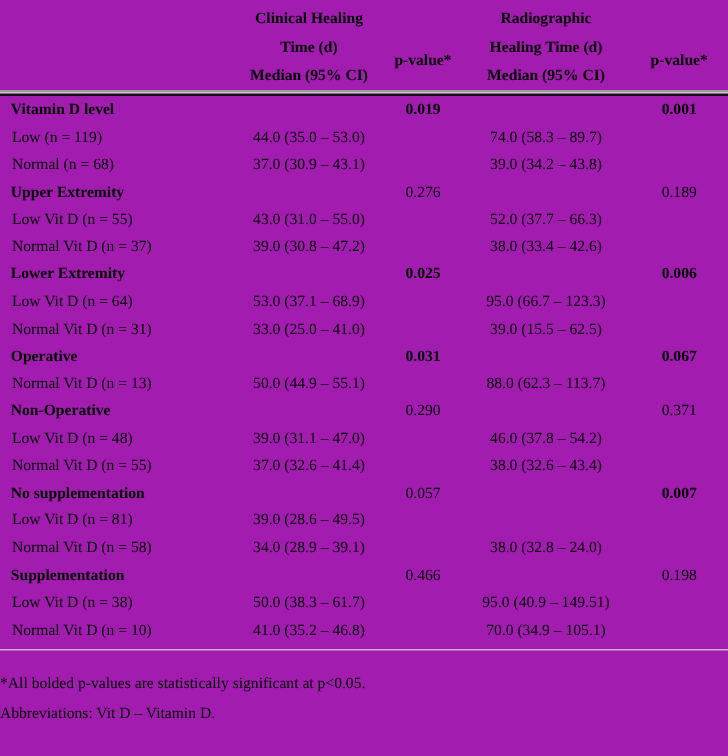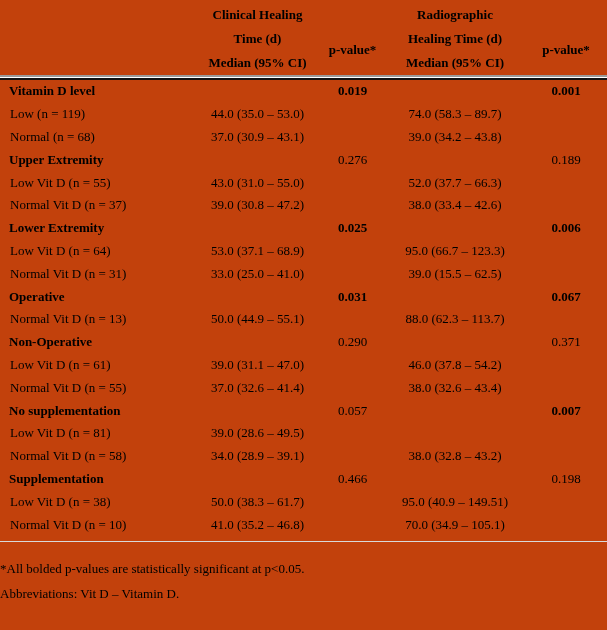--- a/index.html
+++ b/index.html
@@ -1,18 +1,18 @@
 <!DOCTYPE html>
 <html><head>
 <meta charset="utf-8">
 <style>
   * { margin:0; padding:0; box-sizing:border-box; }
   html,body { background:#ffffff; }
   .page {
-    width:607px; height:630px; background:#c2410c; overflow:hidden;
+    width:607px; height:630px; background:#a21caf; overflow:hidden;
     font-family:"Liberation Serif", serif; font-size:13px; color:#000;
     position:relative;
   }
   .grid-row { display:grid; grid-template-columns:195px 125px 65px 140px 82px; }
   
   .thead { padding-top:3px; }
   .hline { line-height:24px; text-align:center; font-weight:bold; }
   .hcol { display:flex; flex-direction:column; justify-content:flex-start; }
   .pv-head { display:flex; align-items:flex-end; justify-content:center; font-weight:bold; padding-bottom:17px; }
   .rule-top { height:2px; background:#9a9a9a; }
@@ -147,21 +147,21 @@
 
   <div class="trow grid-row group">
     <div class="cell label">Non-Operative</div>
     <div class="cell c"></div>
     <div class="cell c">0.290</div>
     <div class="cell c"></div>
     <div class="cell c">0.371</div>
   </div>
 
   <div class="trow grid-row">
-    <div class="cell label">Low Vit D (n = 61)</div>
+    <div class="cell label">Low Vit D (n = 48)</div>
     <div class="cell c">39.0 (31.1 – 47.0)</div>
     <div class="cell c"></div>
     <div class="cell c">46.0 (37.8 – 54.2)</div>
     <div class="cell c"></div>
   </div>
 
   <div class="trow grid-row">
     <div class="cell label">Normal Vit D (n = 55)</div>
     <div class="cell c">37.0 (32.6 – 41.4)</div>
     <div class="cell c"></div>
@@ -181,21 +181,21 @@
     <div class="cell label">Low Vit D (n = 81)</div>
     <div class="cell c">39.0 (28.6 – 49.5)</div>
     <div class="cell c"></div>
     <div class="cell c"></div>
   </div>
 
   <div class="trow grid-row">
     <div class="cell label">Normal Vit D (n = 58)</div>
     <div class="cell c">34.0 (28.9 – 39.1)</div>
     <div class="cell c"></div>
-    <div class="cell c">38.0 (32.8 – 43.2)</div>
+    <div class="cell c">38.0 (32.8 – 24.0)</div>
     <div class="cell c"></div>
   </div>
 
   <div class="trow grid-row group">
     <div class="cell label">Supplementation</div>
     <div class="cell c"></div>
     <div class="cell c">0.466</div>
     <div class="cell c"></div>
     <div class="cell c">0.198</div>
   </div>

